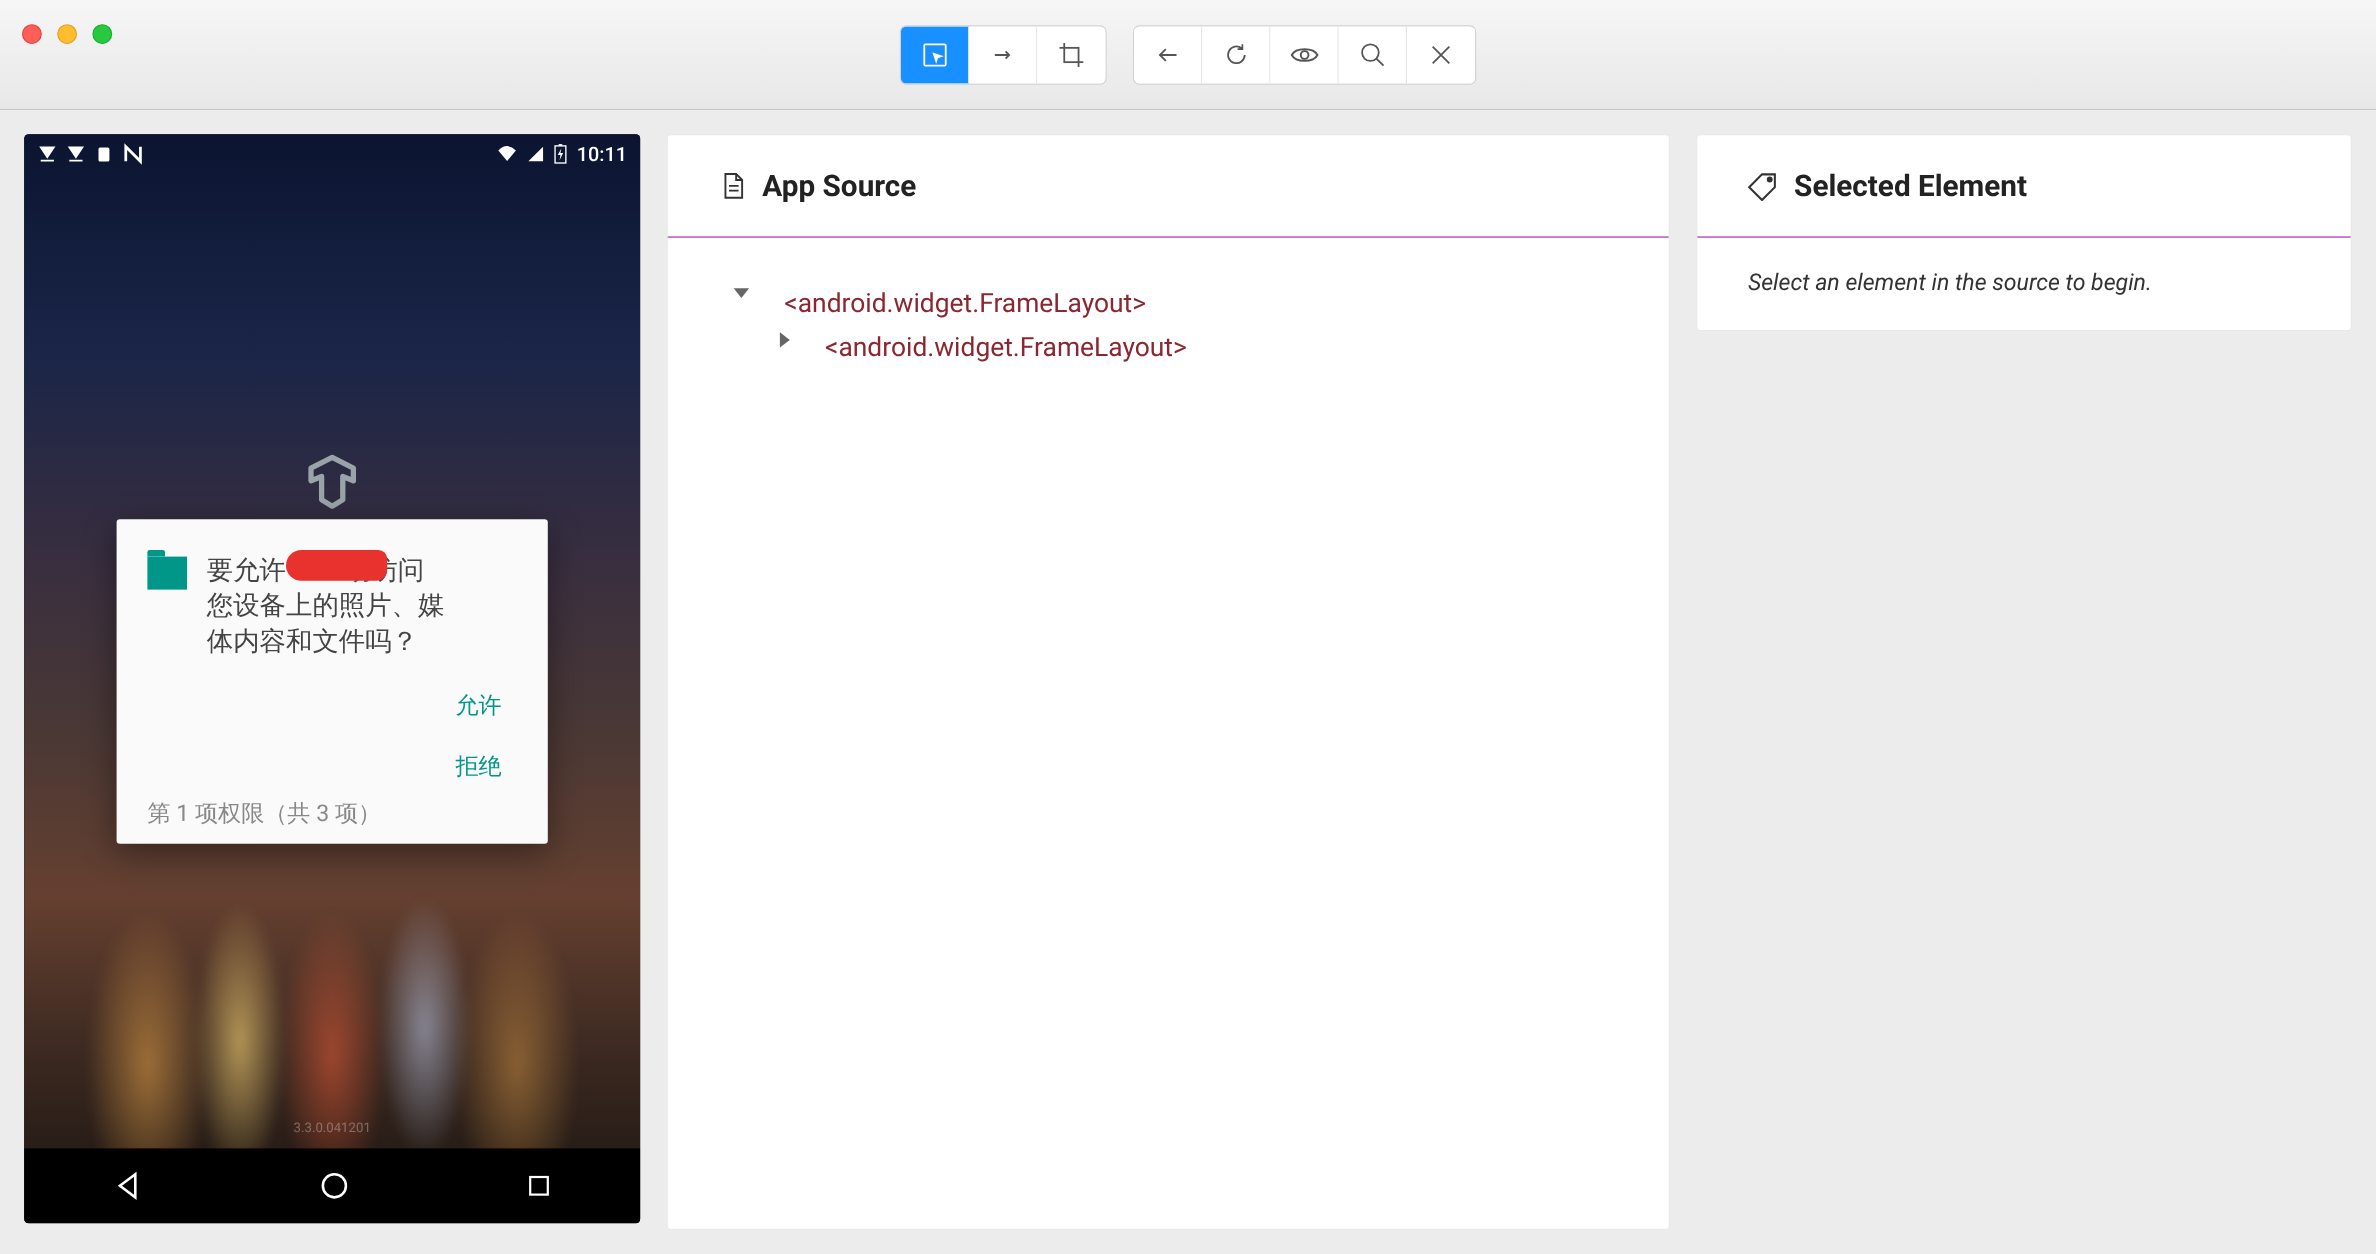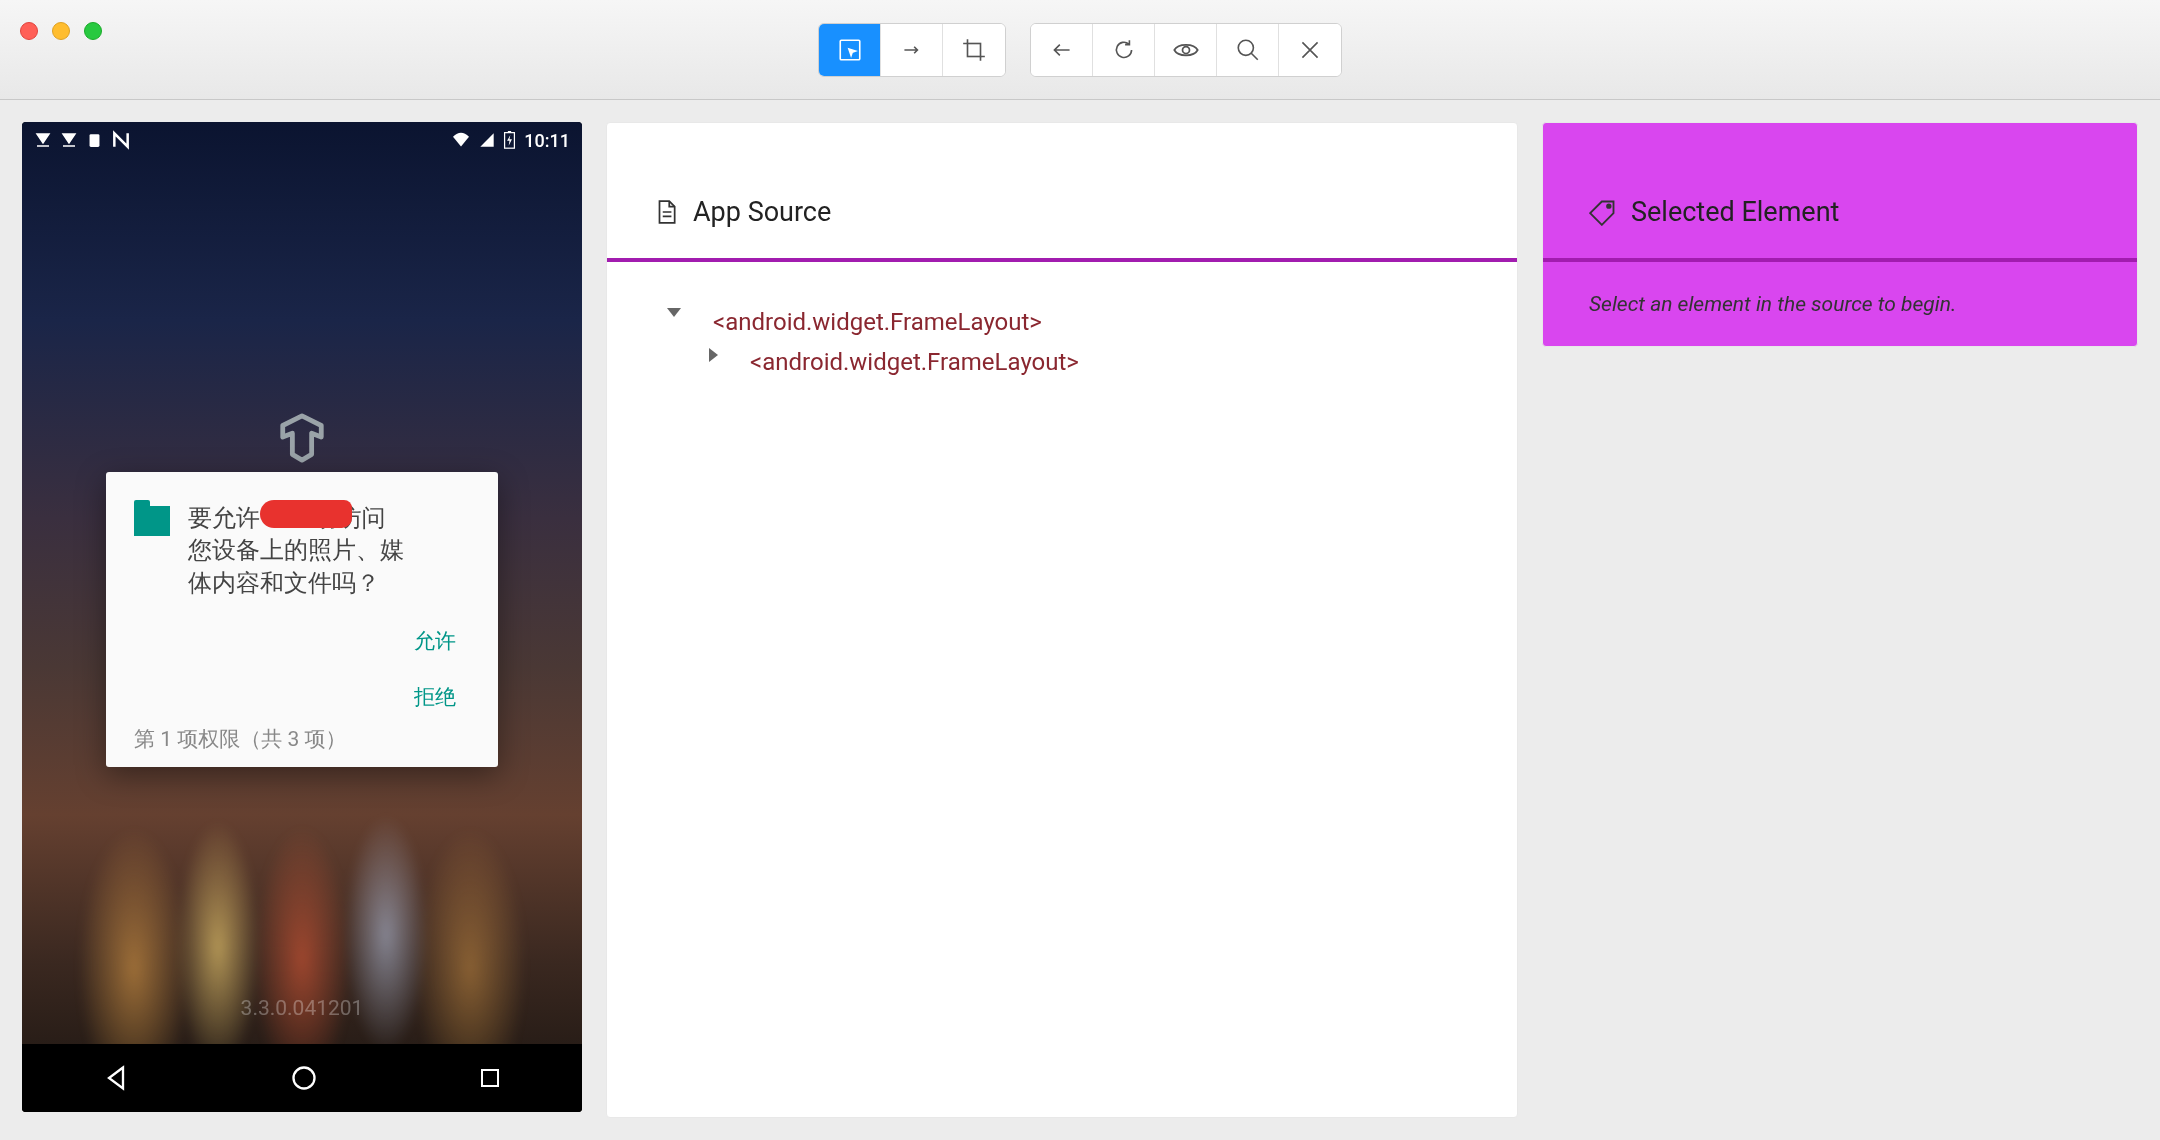--- a/index.html
+++ b/index.html
@@ -176,25 +176,25 @@
       padding: 10px 14px;
       cursor: pointer;
     }
     .perm-footer {
       color: #888;
       font-size: 21px;
       margin-top: 4px;
     }
     .version-text {
       position: absolute;
-      bottom: 92px;
+      bottom: 80px;
       left: 50%;
       transform: translateX(-50%);
       color: rgba(255,255,255,.3);
-      font-size: 21px;
+      font-size: 12px;
       z-index: 3;
     }
     .nav-bar {
       position: absolute;
       bottom: 0; left: 0; right: 0;
       height: 68px;
       background: #000;
       display: flex;
       justify-content: space-around;
       align-items: center;
@@ -204,28 +204,27 @@
     .source-panel {
       flex: 1;
       background: #fff;
       border: 1px solid #e8e8e8;
       border-radius: 4px;
       display: flex;
       flex-direction: column;
     }
     .panel-header {
       padding: 30px 46px;
-      border-bottom: 4px solid #a21caf;
+      border-bottom: 1px solid #a21caf;
       display: flex;
       align-items: center;
       gap: 14px;
       font-size: 27px;
-      font-weight: 400;
+      font-weight: 700;
       color: #222;
-      margin-top: 43px;
     }
     .tree {
       padding: 40px 60px;
       font-size: 24px;
     }
     .tree-row {
       display: flex;
       align-items: flex-start;
       gap: 32px;
       padding: 6px 0;
@@ -244,21 +243,21 @@
     .tree-toggle.closed {
       border-top: 7px solid transparent;
       border-bottom: 7px solid transparent;
       border-left: 9px solid #666;
       margin-left: 2px;
     }
     .tree-node { color: #8a2730; }
 
     .selected-panel {
       width: 596px;
-      background: #d946ef;
+      background: #ffffff;
       border: 1px solid #e8e8e8;
       border-radius: 4px;
       align-self: flex-start;
     }
     .selected-body {
       padding: 30px 46px;
       font-style: italic;
       color: #333;
       font-size: 21px;
     }

